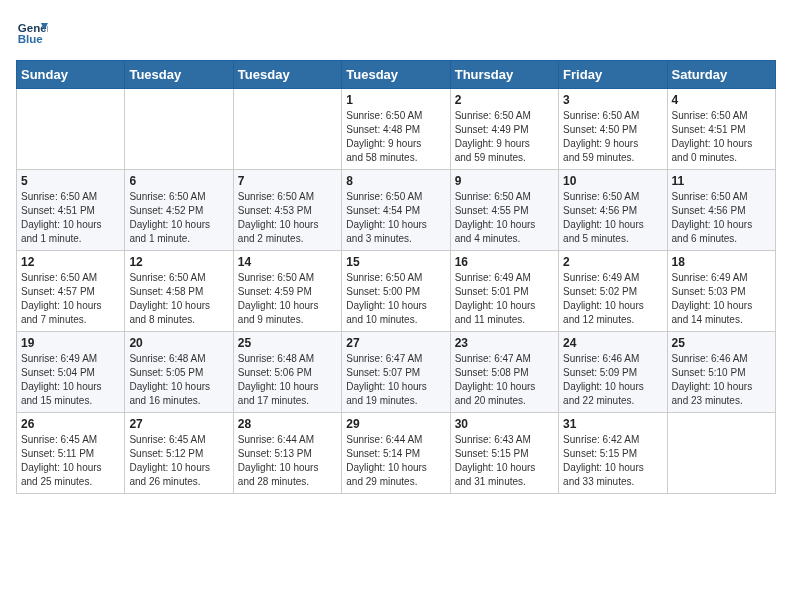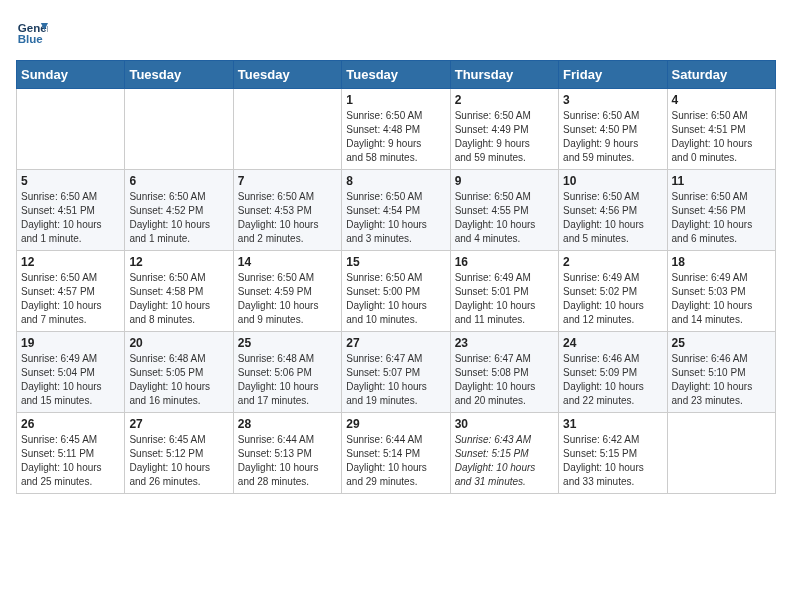--- a/index.html
+++ b/index.html
@@ -319,21 +319,21 @@
         </td>
         <td>
           <div class="day-num">29</div>
           <div class="day-info" style="white-space: pre-line;">Sunrise: 6:44 AM
 Sunset: 5:14 PM
 Daylight: 10 hours
 and 29 minutes.</div>
         </td>
         <td>
           <div class="day-num">30</div>
-          <div class="day-info" style="white-space: pre-line; font-style: italic;">Sunrise: 6:43 AM
+          <div class="day-info" style="white-space: pre-line;">Sunrise: 6:43 AM
 Sunset: 5:15 PM
 Daylight: 10 hours
 and 31 minutes.</div>
         </td>
         <td>
           <div class="day-num">31</div>
           <div class="day-info" style="white-space: pre-line;">Sunrise: 6:42 AM
 Sunset: 5:15 PM
 Daylight: 10 hours
 and 33 minutes.</div>

